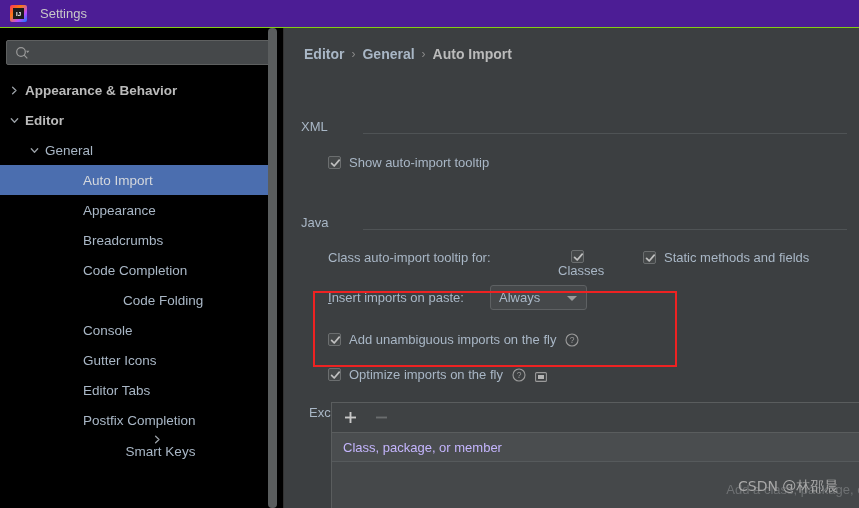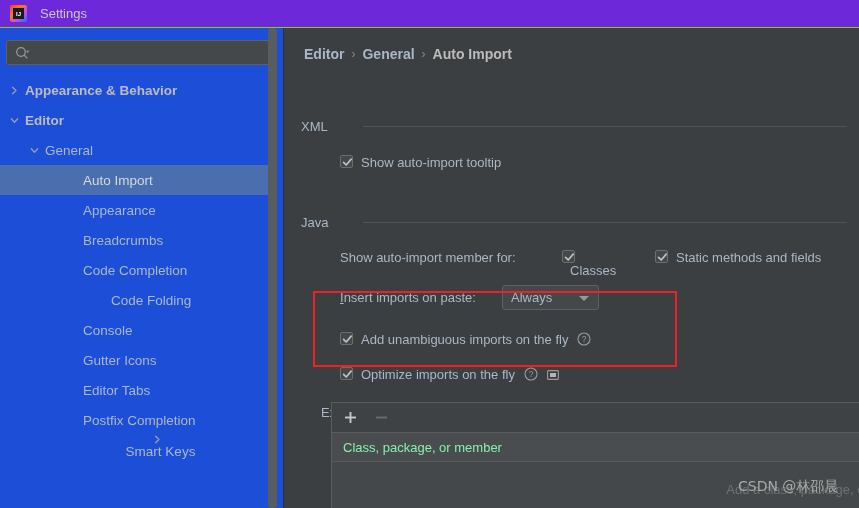--- a/index.html
+++ b/index.html
@@ -21,21 +21,21 @@
     height: 508px;
     background: #3c3f41;
   }
 
   
   .titlebar {
     position: absolute;
     left: 0; top: 0;
     width: 859px;
     height: 27px;
-    background: #6d28d9;
+    background: #4c1d95;
     border-bottom: 5px solid #84cc16;
     display: flex;
     align-items: center;
   }
   .ij-logo {
     width: 17px;
     height: 17px;
     margin-left: 10px;
     position: relative;
     border-radius: 2px;
@@ -63,21 +63,21 @@
     font-size: 13px;
     color: #c8c8c8;
   }
 
   
   .sidebar {
     position: absolute;
     left: 0; top: 28px;
     width: 283px;
     height: 480px;
-    background: #1d4ed8;
+    background: #000000;
     border-right: 1px solid #323232;
     overflow: hidden;
   }
   .search-wrap {
     position: absolute;
     left: 6px; top: 12px;
     width: 268px;
     height: 25px;
   }
   .search-box {
@@ -173,36 +173,36 @@
     font-size: 12px;
     font-weight: normal;
   }
   .bc-item.last { color: #bbbbbb; }
 
   .group {
     position: absolute;
     left: 17px;
     width: 546px;
     display: flex;
-    align-items: center;
+    align-items: flex-end;
     gap: 26px;
   }
   .group-label {
     font-size: 13px;
     color: #a9b7c6;
     padding-right: 9px;
     white-space: nowrap;
   }
   .group-line {
     flex: 1 1 auto;
     height: 1px;
     background: #4f5355;
   }
 
-  .row { position: absolute; display: flex; white-space: nowrap; margin-left: 12px; }
+  .row { position: absolute; display: flex; align-items: center; white-space: nowrap; }
 
   .cb {
     width: 13px;
     height: 13px;
     box-sizing: border-box;
     border: 1px solid #6b6e6f;
     border-radius: 2px;
     background: #454849;
     position: relative;
     flex: 0 0 auto;
@@ -291,21 +291,21 @@
   .tbl-header {
     height: 28px;
     display: flex;
     align-items: center;
     border-bottom: 1px solid #565a5c;
     background: #4a4d4f;
   }
   .tbl-header-text {
     margin-left: 11px;
     font-size: 13px;
-    color: #86efac;
+    color: #c4b5fd;
   }
   .tbl-body {
     position: relative;
     height: 46px;
     background: #45484a;
   }
   .tbl-empty-text {
     position: absolute;
     right: 10px;
     top: 20px;
@@ -386,21 +386,21 @@
           <span class="tree-label">Appearance</span>
         </div>
         <div class="tree-row" style="padding-left: 68px;">
           <span class="arrow none"></span>
           <span class="tree-label">Breadcrumbs</span>
         </div>
         <div class="tree-row" style="padding-left: 68px;">
           <span class="arrow none"></span>
           <span class="tree-label">Code Completion</span>
         </div>
-        <div class="tree-row" style="padding-left: 68px; margin-left: 28px;">
+        <div class="tree-row" style="padding-left: 108px;">
           <span class="arrow none"></span>
           <span class="tree-label">Code Folding</span>
         </div>
         <div class="tree-row" style="padding-left: 68px;">
           <span class="arrow none"></span>
           <span class="tree-label">Console</span>
         </div>
         <div class="tree-row" style="padding-left: 68px;">
           <span class="arrow none"></span>
           <span class="tree-label">Gutter Icons</span>
@@ -451,21 +451,21 @@
       </span>
       <span class="cb-label">Show auto-import tooltip</span>
     </div>
 
     <div class="group" style="top:187px;">
       <span class="group-label">Java</span>
       <span class="group-line"></span>
     </div>
 
     <div class="row" style="left:44px; top:222px;">
-      <span class="plain-label">Show auto-import member for:</span>
+      <span class="plain-label">Class auto-import tooltip for:</span>
     </div>
 
     <div class="row" style="left:266px; top:222px;flex-direction:column;">
       <span class="cb">
         <svg width="11" height="11" viewBox="0 0 11 11">
             <path d="M1.6 5.4 L4.2 8 L9.2 2.1" fill="none" stroke="#c0c0c0" stroke-width="1.7" stroke-linecap="round" stroke-linejoin="round"></path>
           </svg>
       </span>
       <span class="cb-label">Classes</span>
     </div>

